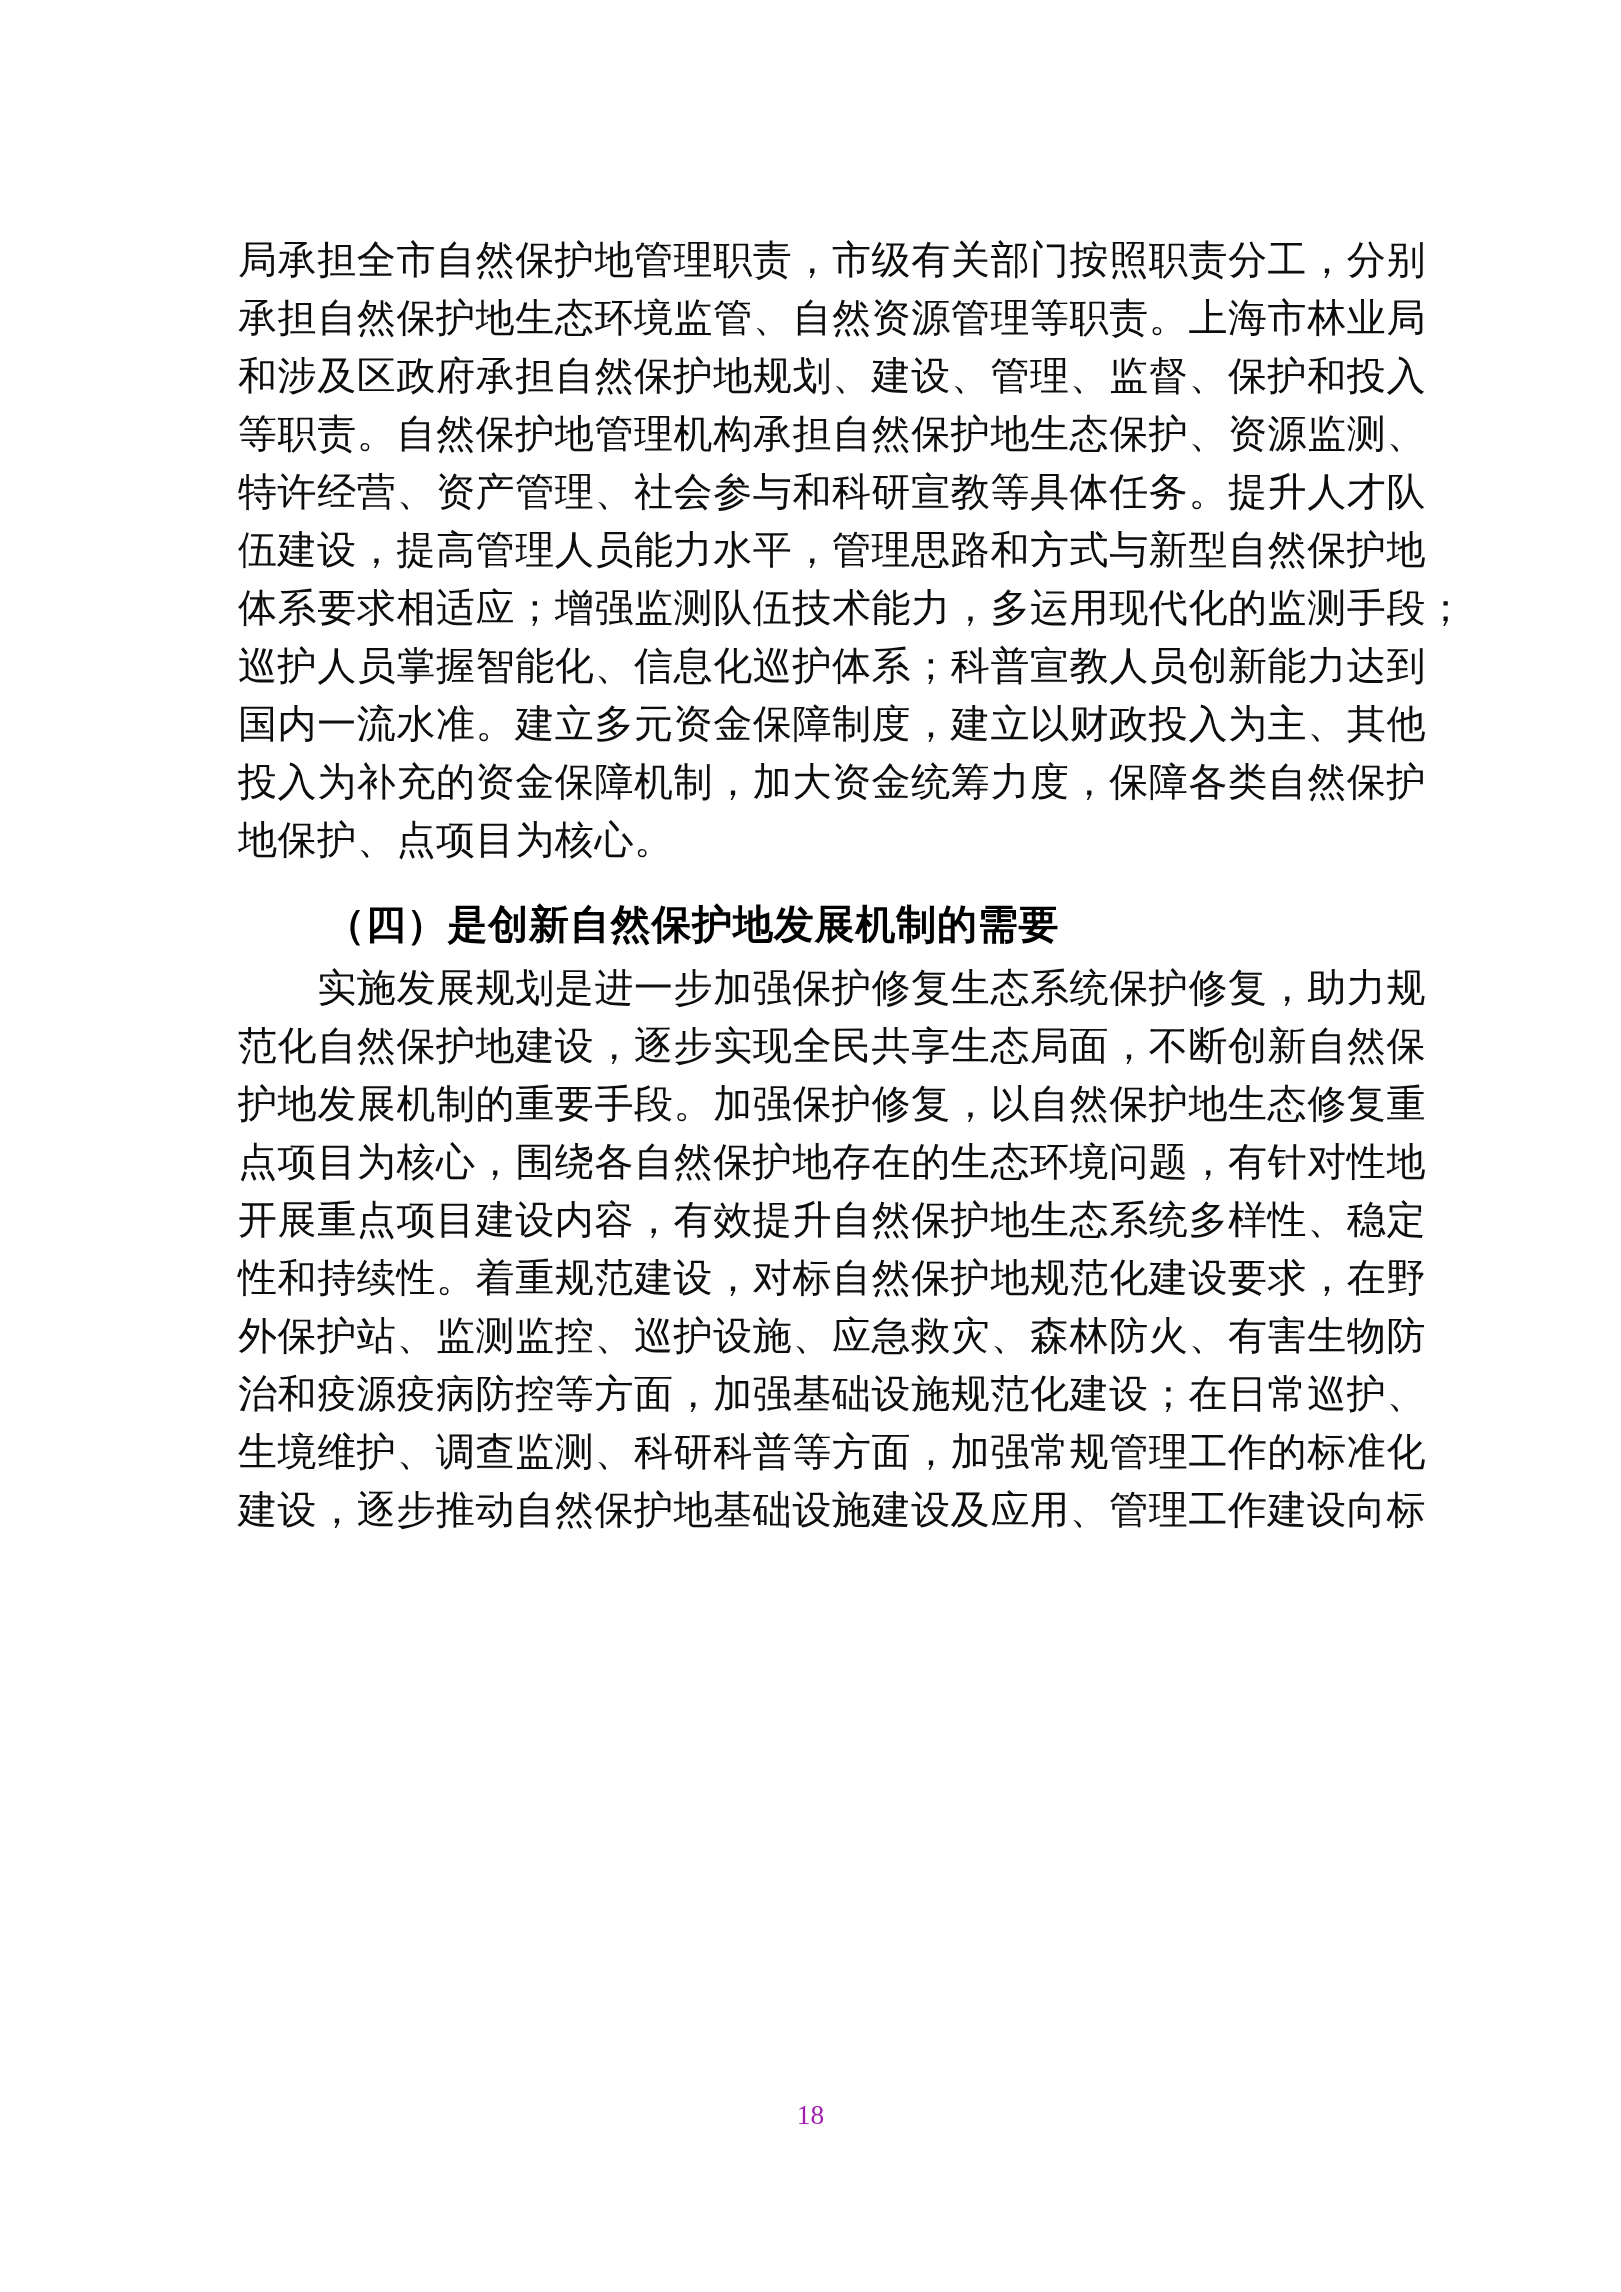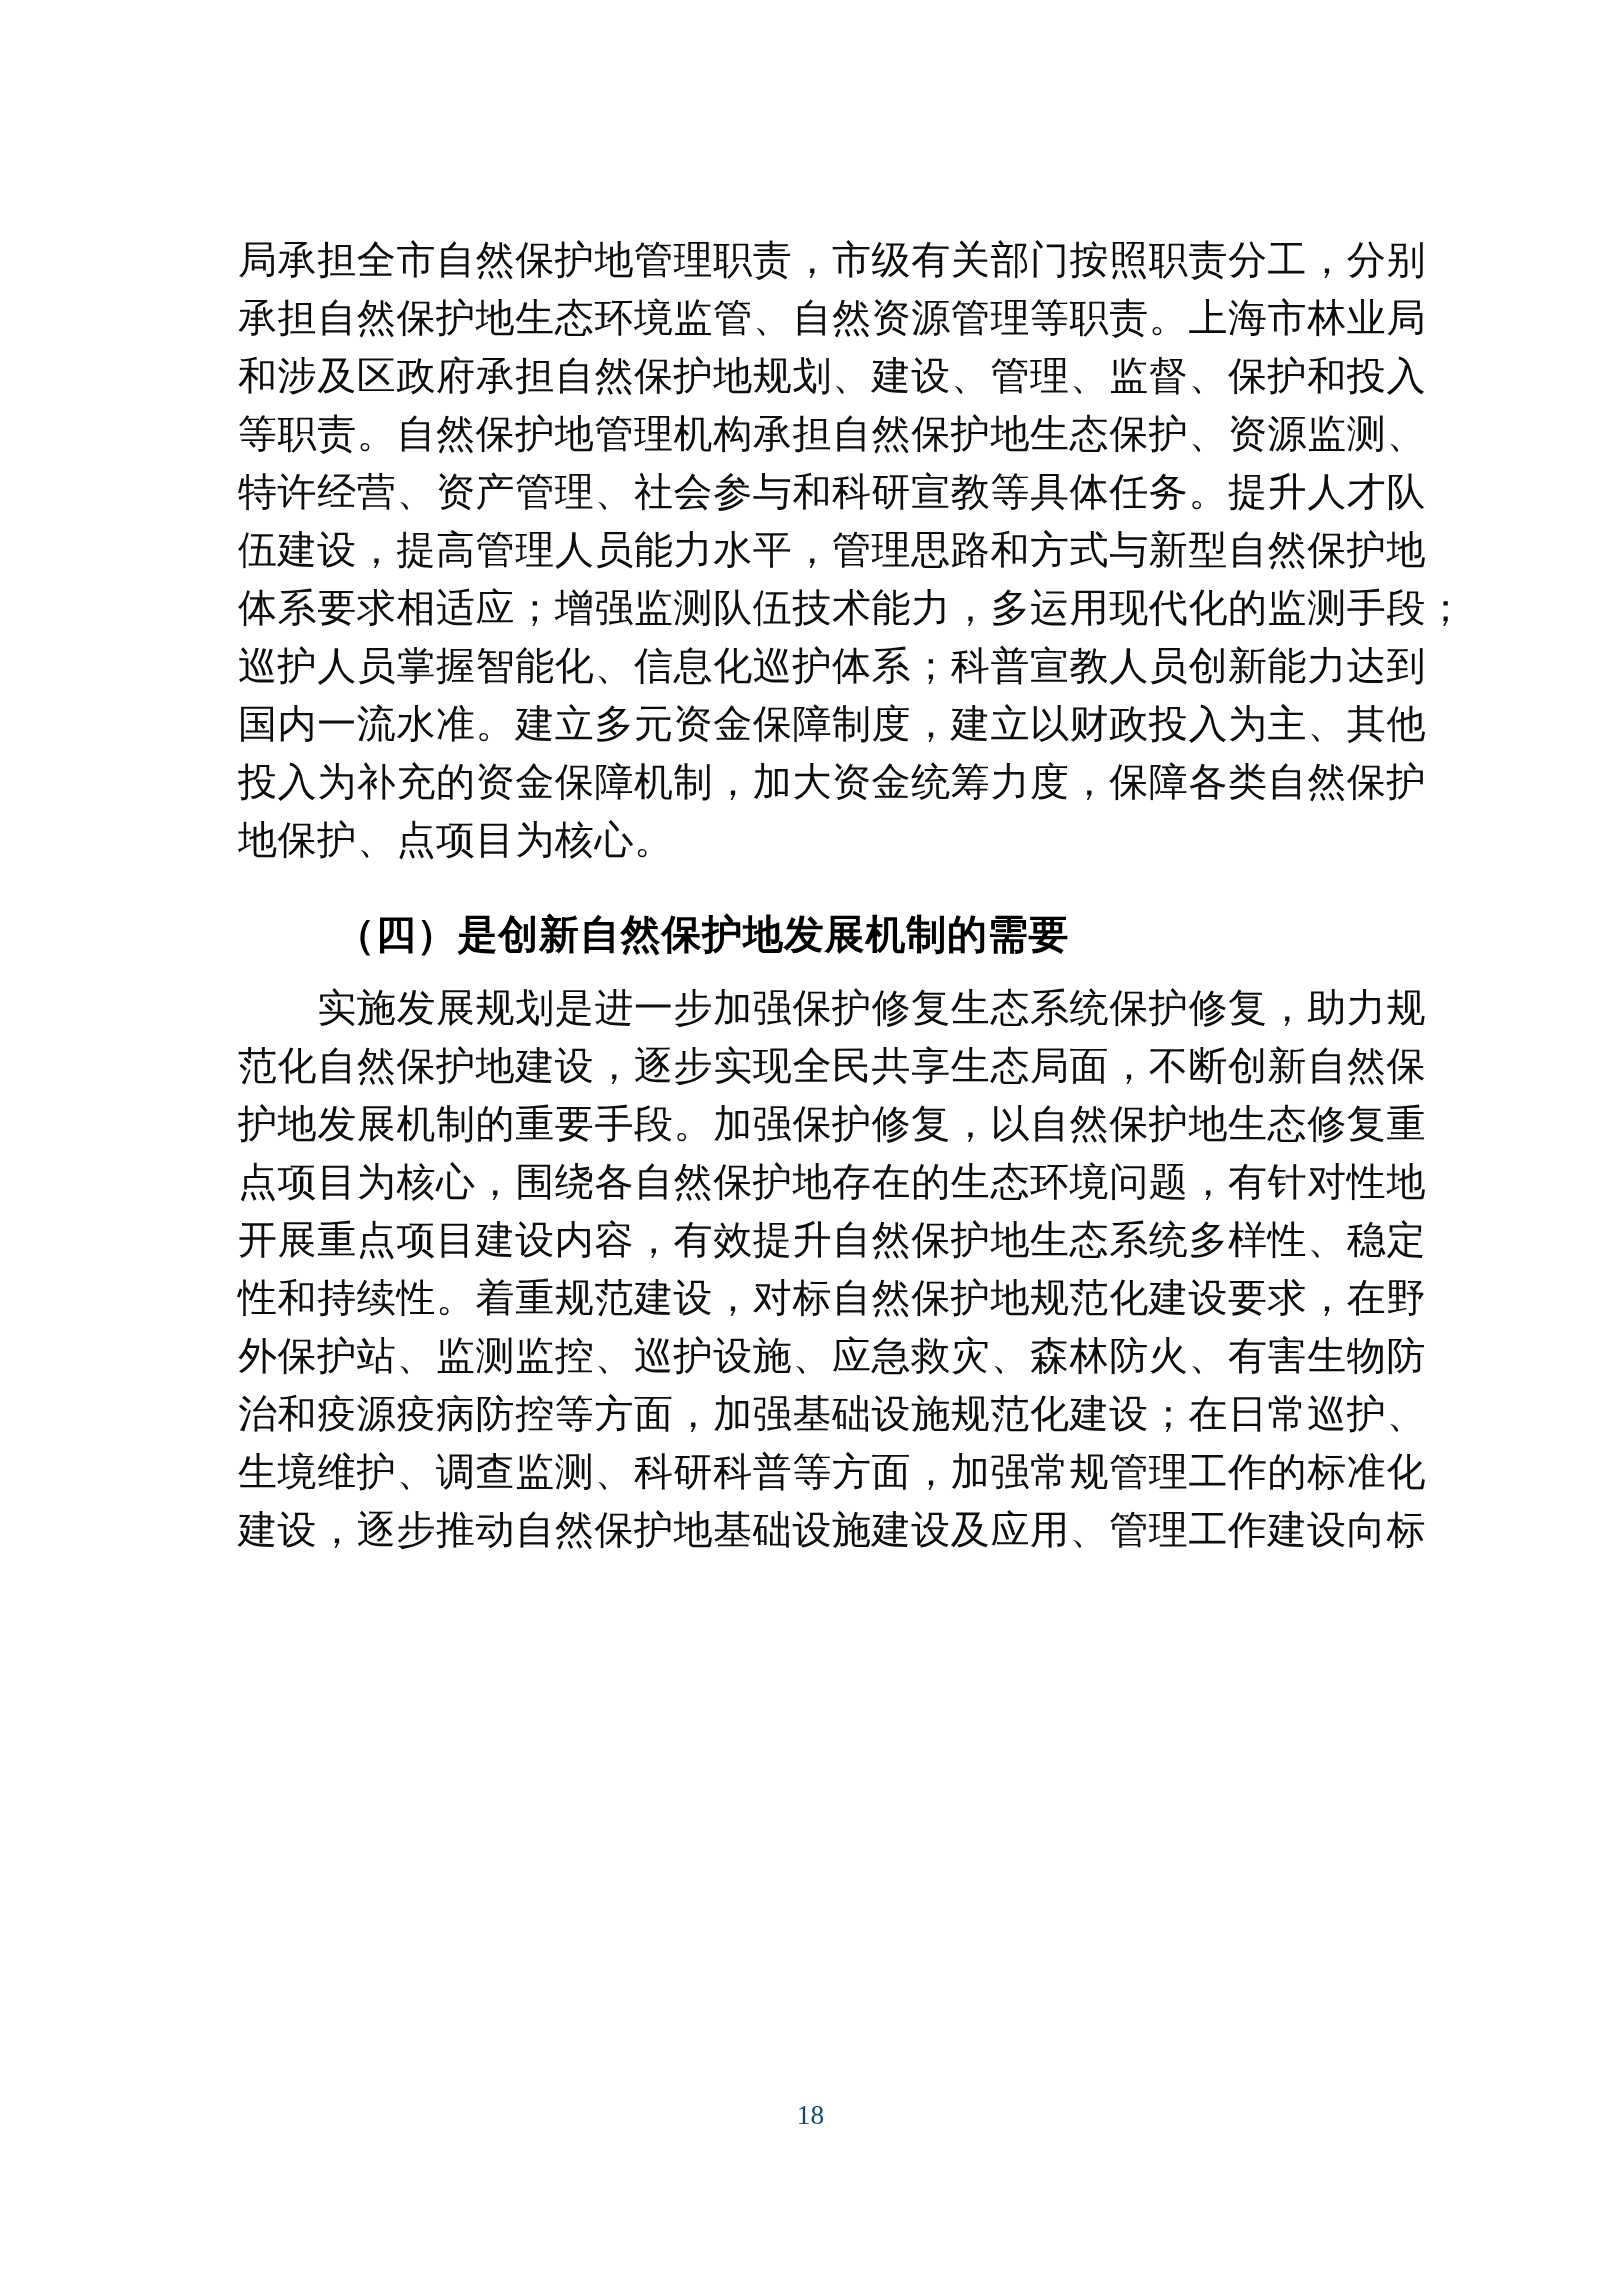--- a/index.html
+++ b/index.html
@@ -36,41 +36,41 @@
   }
   .para .line {
     display: block;
     white-space: pre;
   }
   
   .para .line.last {
     text-align: left;
   }
   .heading {
-    margin: 15px;
+    margin: 5px;
     font-size: 40px;
     line-height: 58px;
     font-weight: 700;
     letter-spacing: 0.8px;
     color: #000000;
     text-indent: 82px;
     white-space: pre;
   }
   .gap-before-heading { height: 21.6px; }
   .gap-after-heading { height: 0px; }
 
   .page-number {
     position: absolute;
     left: 0;
     right: 0;
     top: 2099px;
     text-align: center;
     font-size: 27.4px;
     line-height: 33px;
-    color: #0c4a6e;
+    color: #a21caf;
     font-family: "Liberation Serif", "DejaVu Serif", serif;
   }
 
   
   .scan-tint {
     position: absolute;
     inset: 0;
     pointer-events: none;
     background: #ffffff;
     opacity: 0;

